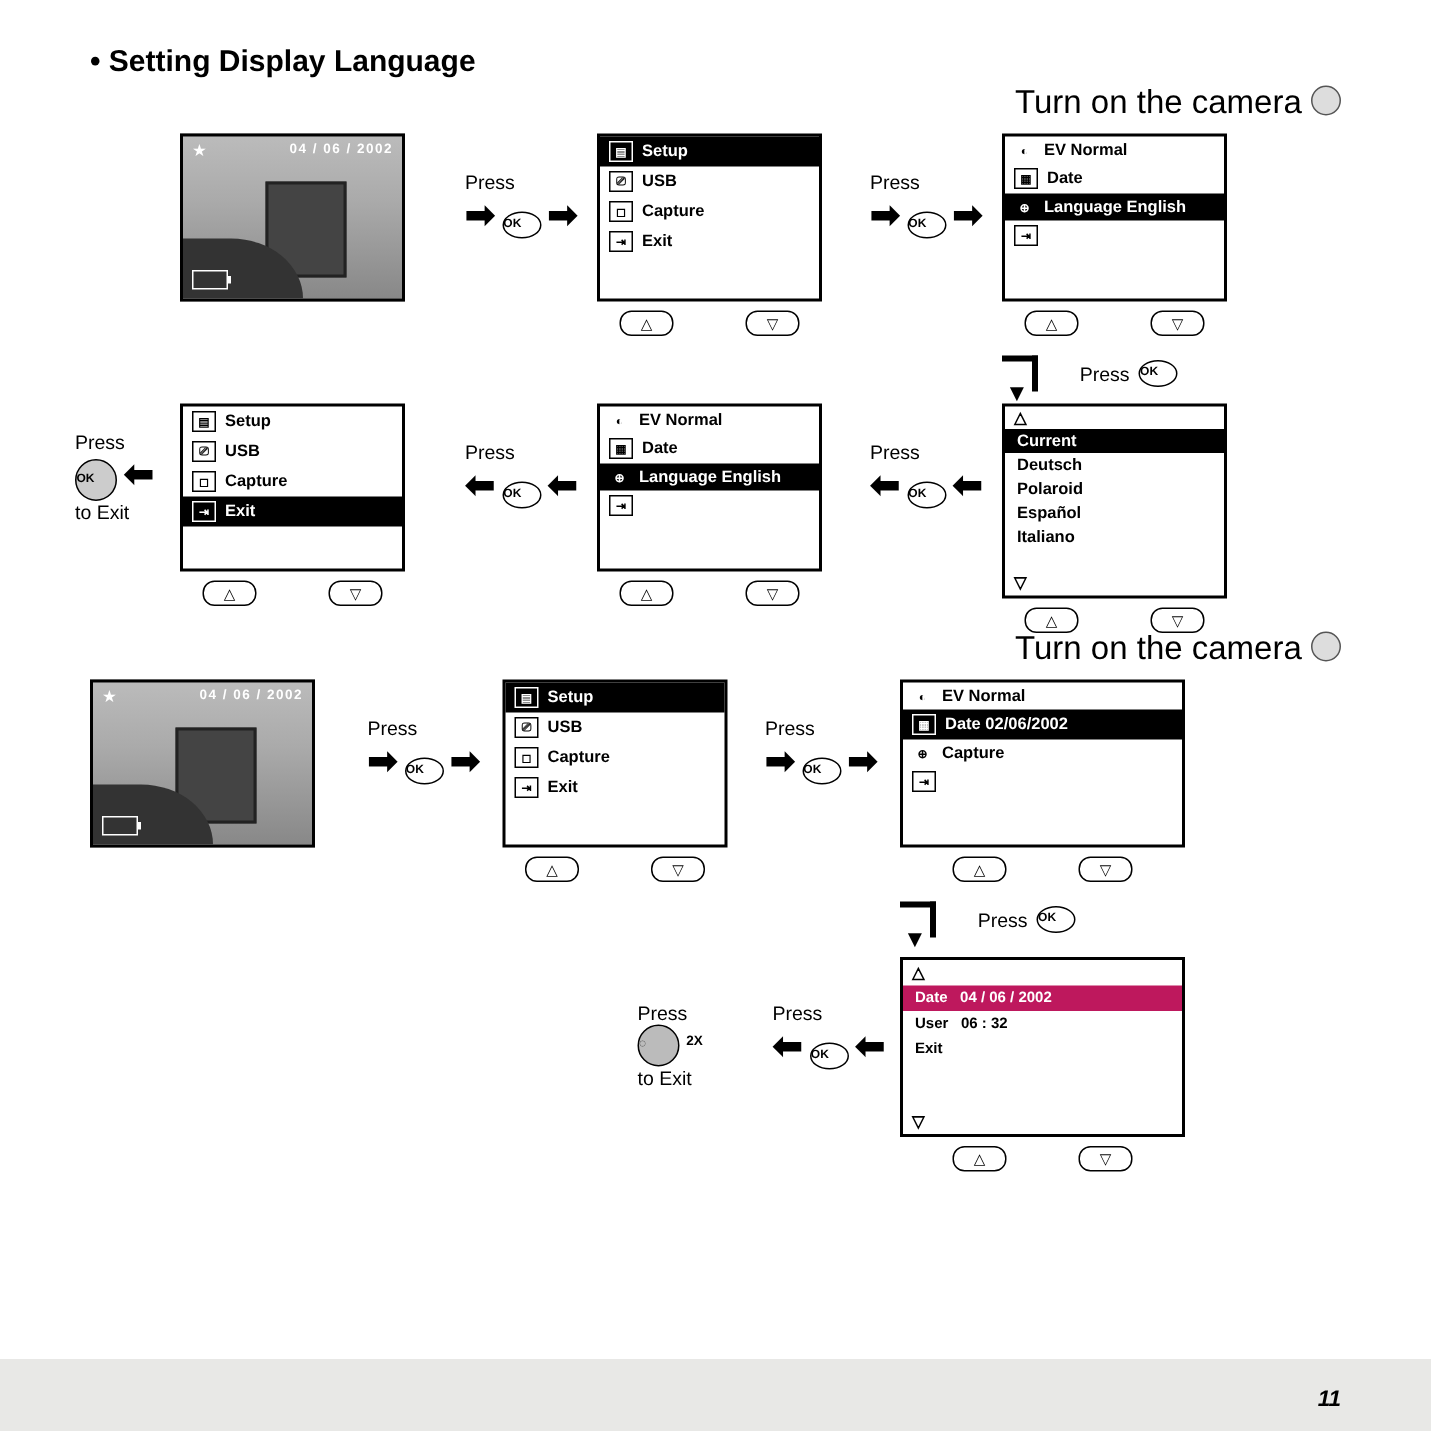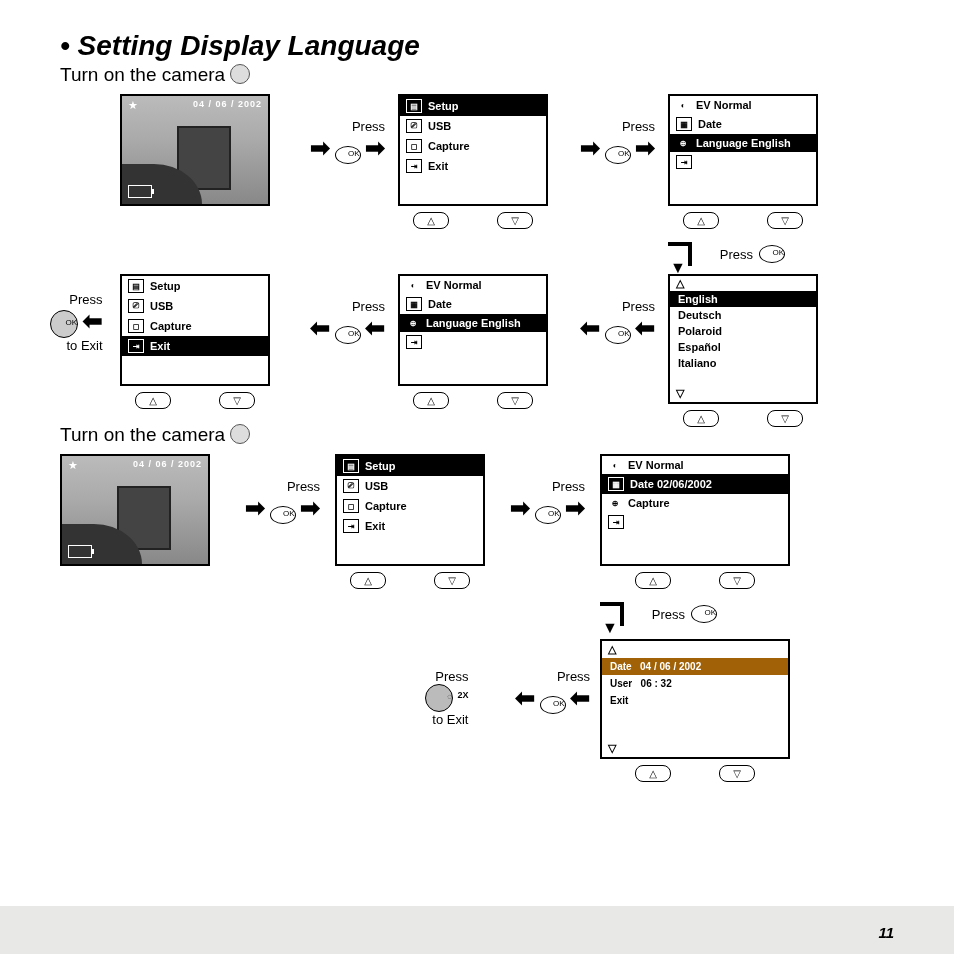--- a/index.html
+++ b/index.html
@@ -10,28 +10,28 @@
     width: 954px;
     height: 954px;
     position: relative;
     box-sizing: border-box;
   }
   .page {
     padding: 30px 60px 0 60px;
     box-sizing: border-box;
   }
   .section-title {
-    font-size: 28px;
+    font-size: 20px;
     font-weight: bold;
     margin: 0 0 2px 0;
-    font-style: italic;
   }
   .section-sub {
-    font-size: 19px;
+    font-size: 22px;
     margin: 0 0 8px 0;
+    text-align: right;
   }
   .power-icon {
     display: inline-block;
     vertical-align: middle;
     width: 18px; height: 18px;
     border: 1px solid #555;
     border-radius: 50%;
     background: #ddd;
     position: relative;
     top: -2px;
@@ -120,46 +120,46 @@
   .menu-list .tri-down{position:absolute;left:6px;bottom:2px;font-size:11px;}
   .menu-list .item{padding:2px 8px;}
   .menu-list .item.sel{background:#000;color:#fff;}
 
   .date-menu {
     width:190px; height:120px; border:2px solid #000; box-sizing:border-box; background:#fff;
     font-size:10px; font-weight:bold; position:relative;
   }
   .date-menu .tri-up{font-size:11px;padding:2px 6px;}
   .date-menu .tri-down{position:absolute;left:6px;bottom:2px;font-size:11px;}
-  .date-menu .hdr{background:#a16207;color:#fff;padding:3px 8px;}
+  .date-menu .hdr{background:#be185d;color:#fff;padding:3px 8px;}
   .date-menu .r{padding:3px 8px;}
 
   .navpair {
     position: absolute;
     display: flex;
     gap: 48px;
   }
   .navbtn {
     width: 34px; height: 15px;
     border: 1.5px solid #000;
     border-radius: 8px;
     display: flex; align-items:center; justify-content:center;
     font-size: 10px;
     background:#fff;
   }
 
   .press-lbl {
     font-size: 13px;
-    text-align: right;
+    text-align: left;
   }
   .okbtn {
     display:inline-block;
     border:1.5px solid #000; border-radius:50%/50%;
     width:24px;height:16px;line-height:14px;
-    font-size:8px;font-weight:normal;text-align:right;
+    font-size:8px;font-weight:bold;text-align:left;
     background:#fff;
   }
   .okbtn.big{width:26px;height:26px;border-radius:50%;background:#ccc;line-height:24px;}
   .arrow-r, .arrow-l, .arrow-d {
     font-size: 24px;
     font-weight: bold;
   }
   .footer {
     position: absolute;
     left: 0; right: 0; bottom: 0;
@@ -266,21 +266,21 @@
         <div style="width:20px;height:20px;border-right:4px solid #000;border-top:4px solid #000;"></div>
         <span style="font-size:16px;position:relative;left:-28px;top:14px;">▼</span>
         <span class="press-lbl">Press</span>
         <span class="okbtn">OK</span>
       </div>
     </div>
 
     <div class="cell" style="left:608px;top:180px;">
       <div class="menu-list">
         <div class="tri-up">△</div>
-        <div class="item sel">English</div>
+        <div class="item sel">Current</div>
         <div class="item">Deutsch</div>
         <div class="item">Polaroid</div>
         <div class="item">Español</div>
         <div class="item">Italiano</div>
         <div class="tri-down">▽</div>
       </div>
       <div class="navpair" style="left:15px;top:136px;">
         <span class="navbtn">△</span>
         <span class="navbtn">▽</span>
       </div>

